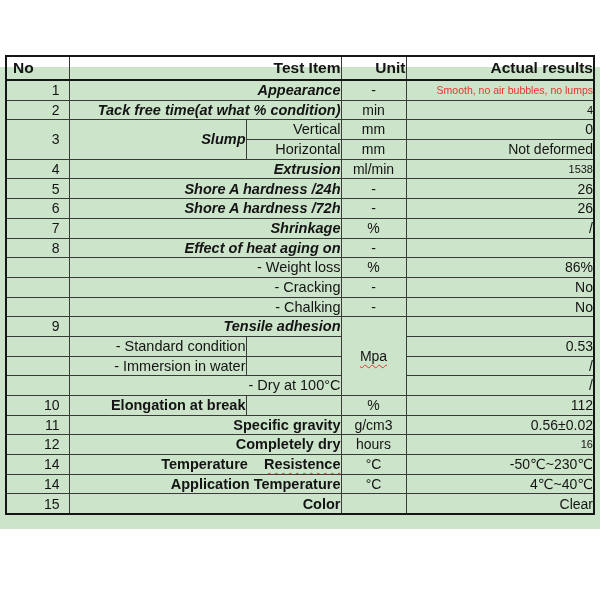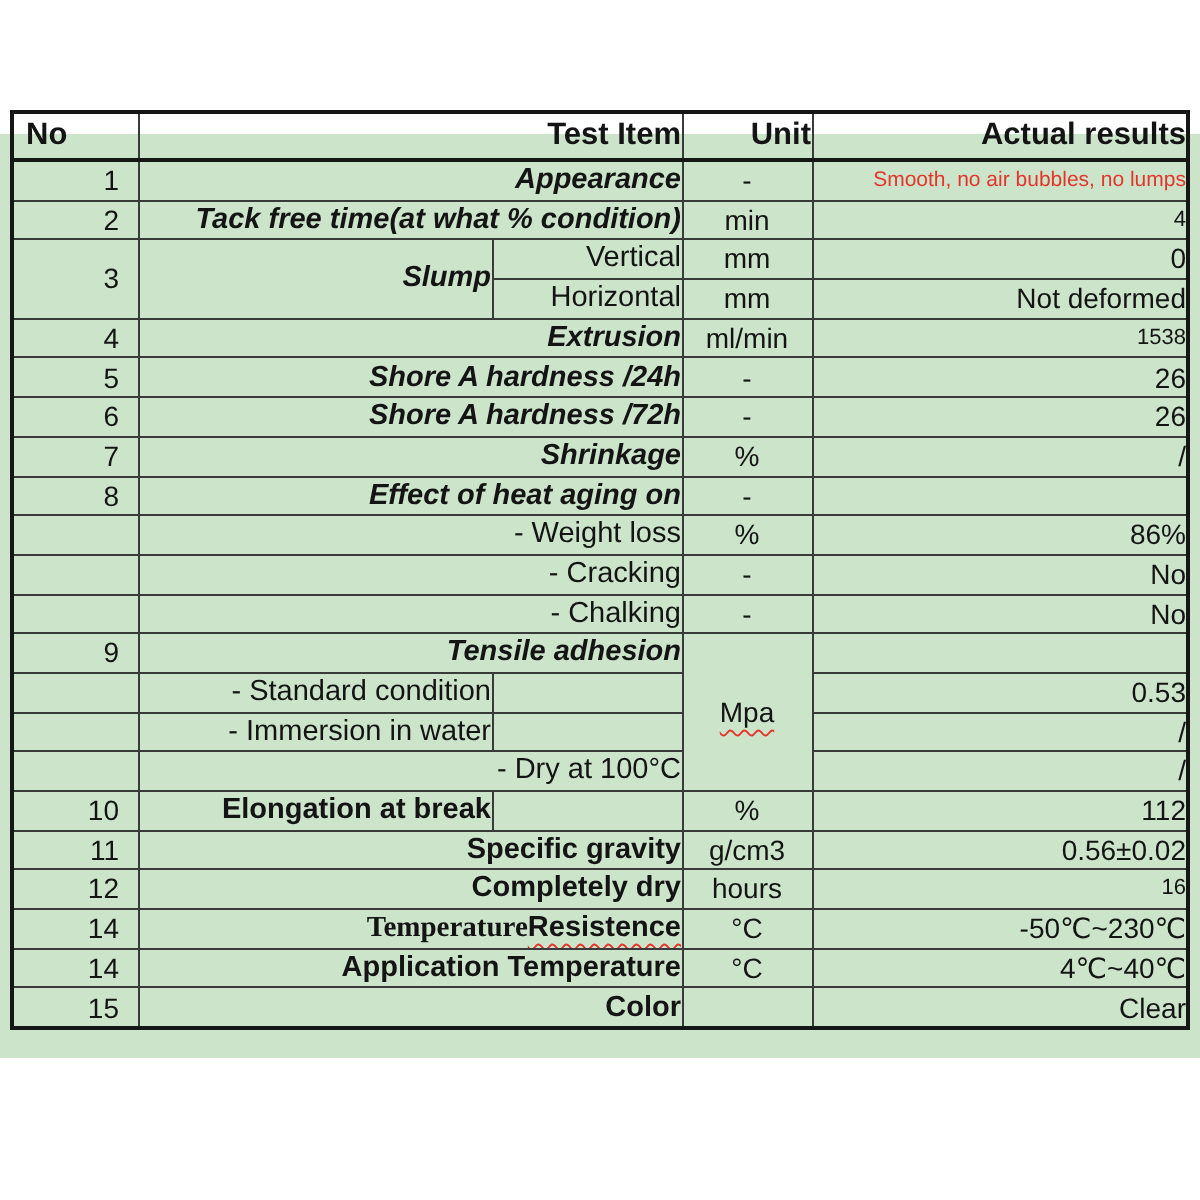--- a/index.html
+++ b/index.html
@@ -33,21 +33,21 @@
   .center{text-align:right;}
   .unit{text-align:center;}
   .result{text-align:right;}
   .small{font-size:11px;}
   .red{color:var(--red-text,#e5352b);font-size:10.5px;}
   .squiggle{
     text-decoration-line:underline;text-decoration-style:wavy;
     text-decoration-color:var(--red-text,#e5352b);text-decoration-thickness:1px;
     text-underline-offset:3px;
   }
-  .wsep{margin-right:0;font-family:Liberation Serif, serif;}
+  .wsep{margin-right:16px;}
 </style>
 </head>
 <body>
 
 <div class="green-panel"></div>
 
 <table class="results">
   <colgroup>
     <col style="width:63px">
       <col style="width:177px">

